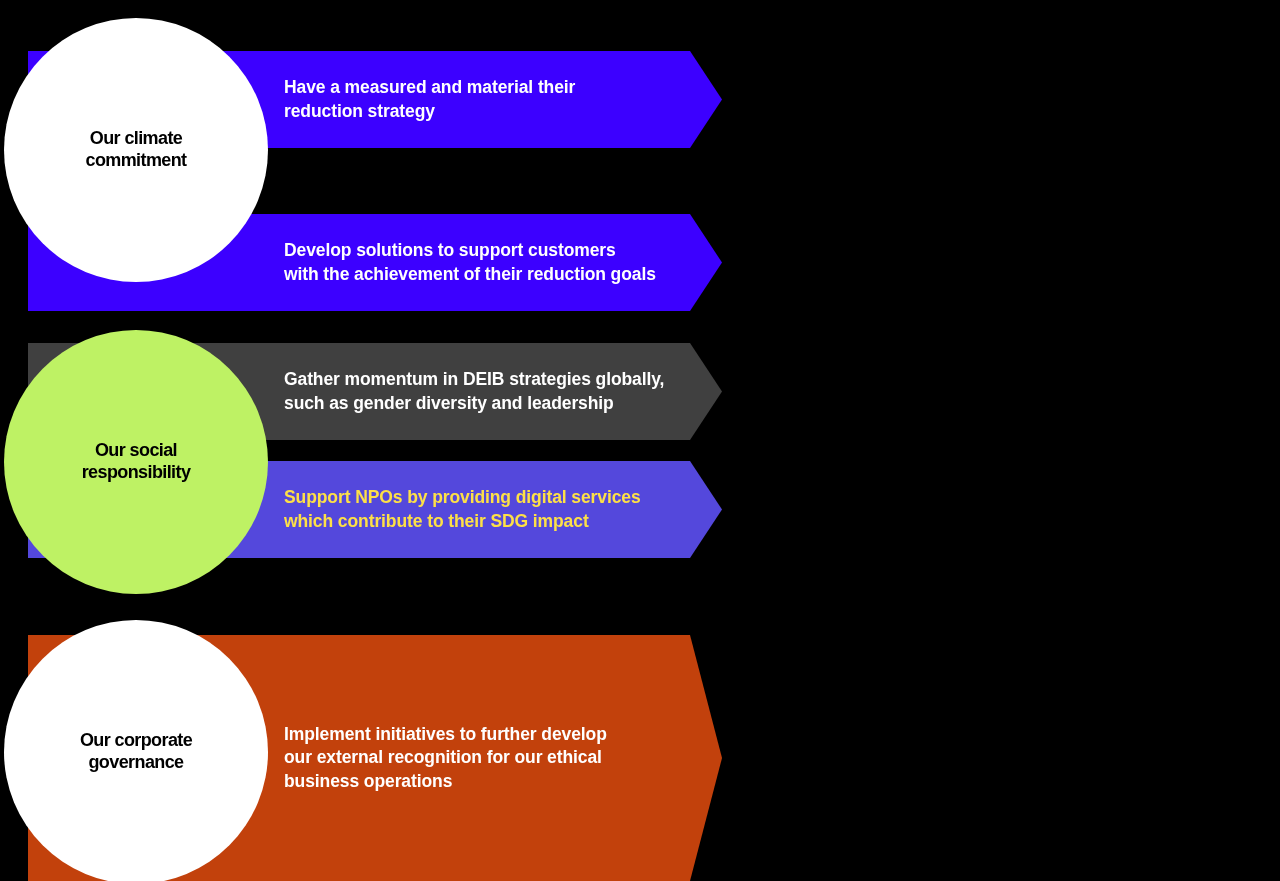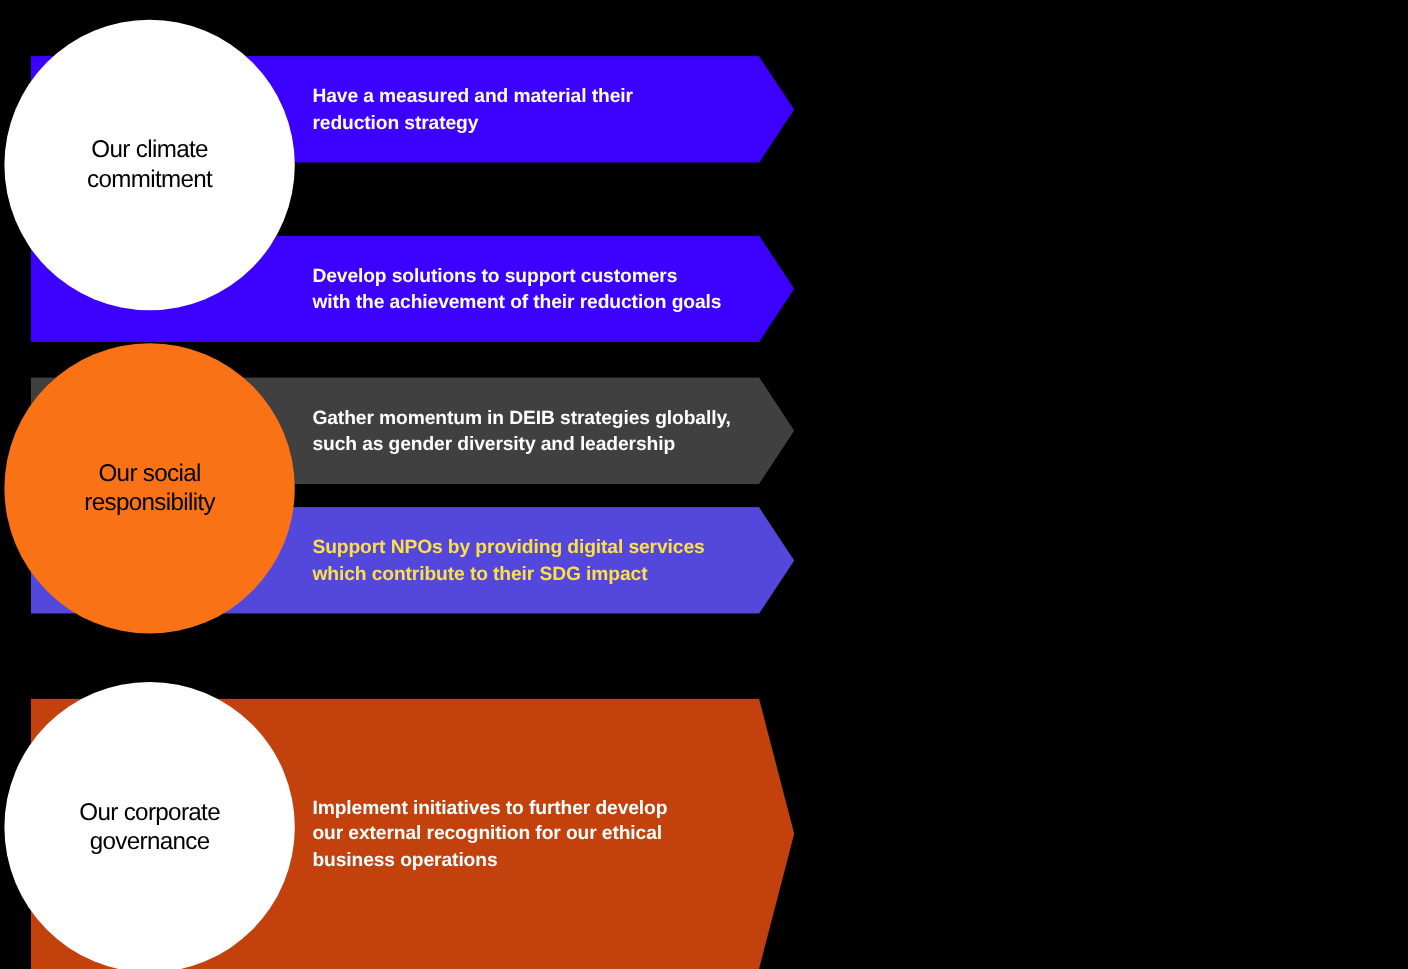--- a/index.html
+++ b/index.html
@@ -63,22 +63,22 @@
     background:#ffffff;
     display:flex;
     align-items:center;
     justify-content:center;
     text-align:center;
     z-index:5;
   }
 
   .circle-label {
     color:#000000;
-    font-size:22px;
-    font-weight:normal;
+    font-size:18px;
+    font-weight:bold;
     line-height:1.22;
     letter-spacing:-0.6px;
     white-space:pre-line;
     padding:0 14px;
   }
 </style>
 </head>
 <body>
 
 <div id="stage" style="background: rgb(0, 0, 0);">
@@ -98,21 +98,21 @@
     </div>
     <div class="pillar" style="top: 0px;">
       <div class="band" style="top: 343px; height: 97px; background: #404040;">
         <div class="band-text" style="color: rgb(255, 255, 255);">Gather momentum in DEIB strategies globally,
 such as gender diversity and leadership</div>
       </div>
       <div class="band" style="top: 461px; height: 97px; background: rgb(84, 72, 220);">
         <div class="band-text" style="color: #fde047;">Support NPOs by providing digital services
 which contribute to their SDG impact</div>
       </div>
-      <div class="circle" style="top: 312px; background: #f97316;">
+      <div class="circle" style="top: 330px; background: #bef264;">
         <div class="circle-label" style="color: rgb(0, 0, 0);">Our social
 responsibility</div>
       </div>
     </div>
     <div class="pillar" style="top: 0px;">
       <div class="band" style="top: 635px; height: 246px; background: #c2410c;">
         <div class="band-text" style="color: rgb(255, 255, 255);">Implement initiatives to further develop
 our external recognition for our ethical
 business operations</div>
       </div>

